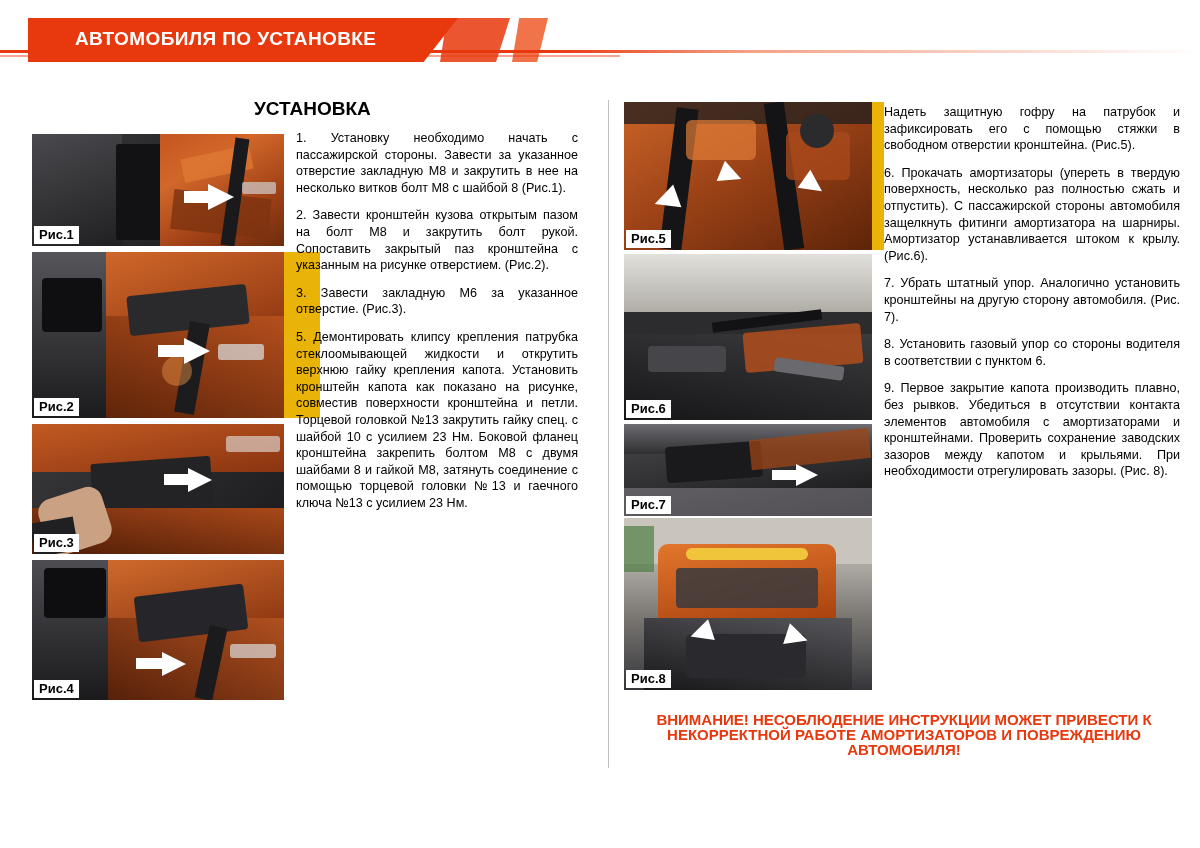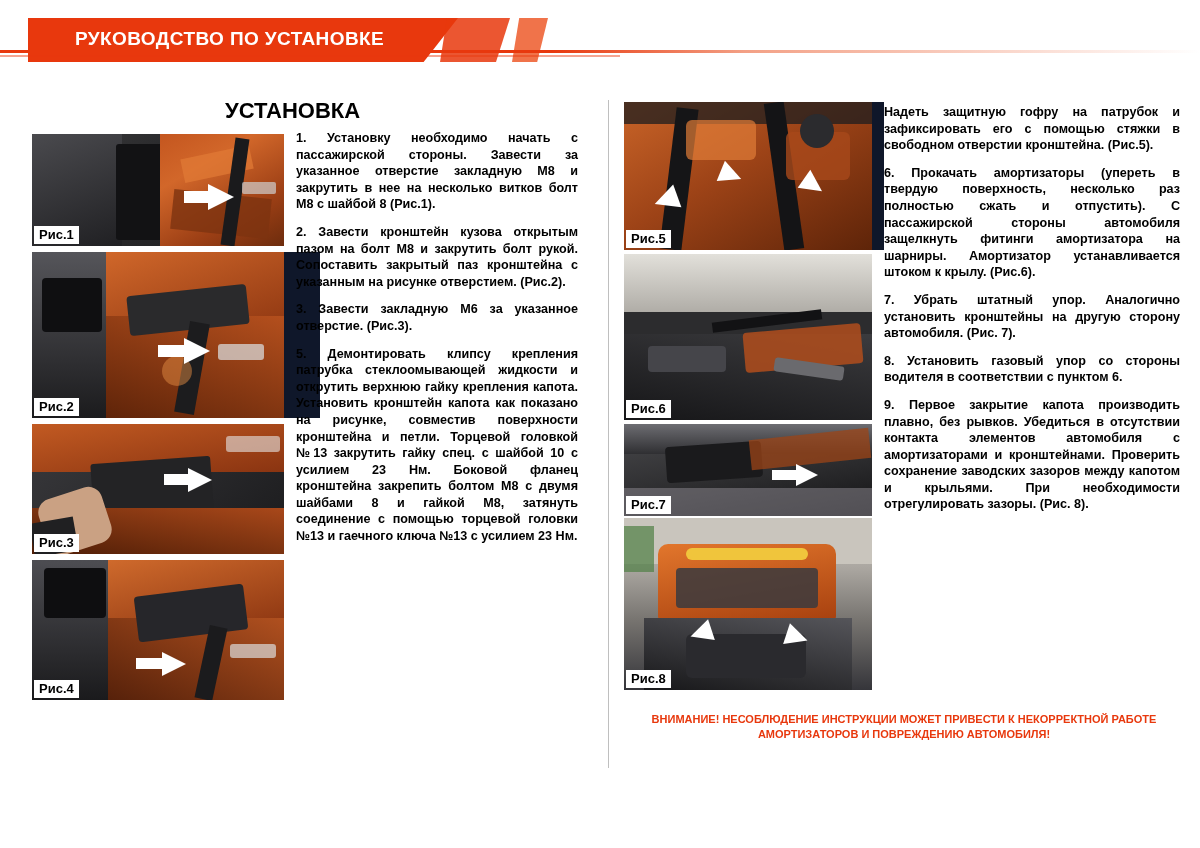--- a/index.html
+++ b/index.html
@@ -70,66 +70,66 @@
     position: absolute;
     left: 0; top: 55px;
     width: 620px; height: 2px;
     background: #e8380d;
     opacity: .45;
   }
 
   
   .section-title {
     position: absolute;
-    left: 225px; top: 98px;
-    font-size: 22px;
+    left: 254px; top: 98px;
+    font-size: 19px;
     font-weight: bold;
   }
   .divider {
     position: absolute;
     left: 608px; top: 100px;
     width: 1px; height: 668px;
     background: #bfbfbf;
   }
 
   
   .fig {
     position: absolute;
     overflow: hidden;
-    background: #0f172a;
+    background: #eab308;
     text-decoration: underline;
   }
   .fig-label {
     position: absolute;
     left: 2px; bottom: 2px;
     background: #ffffff;
     color: #000;
     font-size: 13px;
     font-weight: bold;
     padding: 1px 5px 2px 5px;
   }
 
   .txt {
     position: absolute;
     font-size: 12.6px;
     line-height: 16.6px;
     text-align: justify;
     color: #000;
   }
-  .txt p { margin: 0 0 11px 0; font-weight: bold; }
+  .txt p { margin: 0 0 11px 0; }
   .txt p:last-child { margin-bottom: 0; }
 
   
   .warning {
     position: absolute;
     left: 628px; top: 712px;
     width: 552px;
     text-align: center;
     color: #e8380d;
-    font-size: 11px;
+    font-size: 15px;
     font-weight: bold;
     line-height: 15px;
   }
 
   
   .footer {
     position: absolute;
     left: 0; top: 780px;
     width: 1200px; height: 50px;
   }
@@ -174,21 +174,21 @@
 </style>
 </head>
 <body>
 
 <div class="page">
 
   <div class="header">
     <div class="header-bar"></div>
     <div class="header-bar-2"></div>
     <div class="header-bar-3"></div>
-    <div class="header-title">РУКОВОДСТВО ПО УСТАНОВКЕ</div>
+    <div class="header-title">АВТОМОБИЛЯ ПО УСТАНОВКЕ</div>
   </div>
   <div class="header-rule"></div>
   <div class="header-rule-2"></div>
 
   <div class="section-title">УСТАНОВКА</div>
 
   <div class="divider"></div>
 
   <div class="fig" style="left:32px; top:134px; width:252px; height:112px;">
     <div class="ph" style="left:0;top:0;width:252px;height:112px;background:linear-gradient(145deg,#3a3a3c 0%,#2b2b2d 35%,#1e1e20 100%);"></div>

